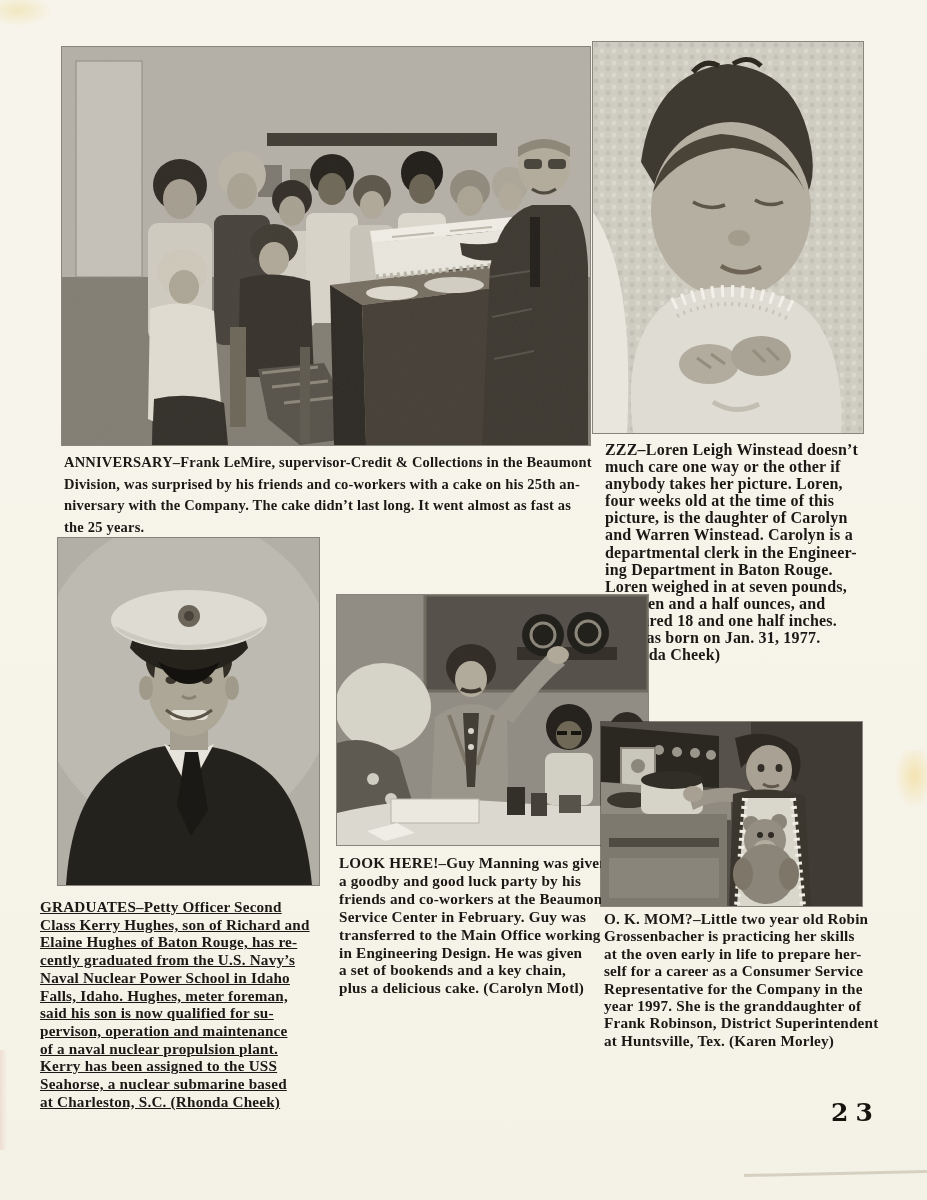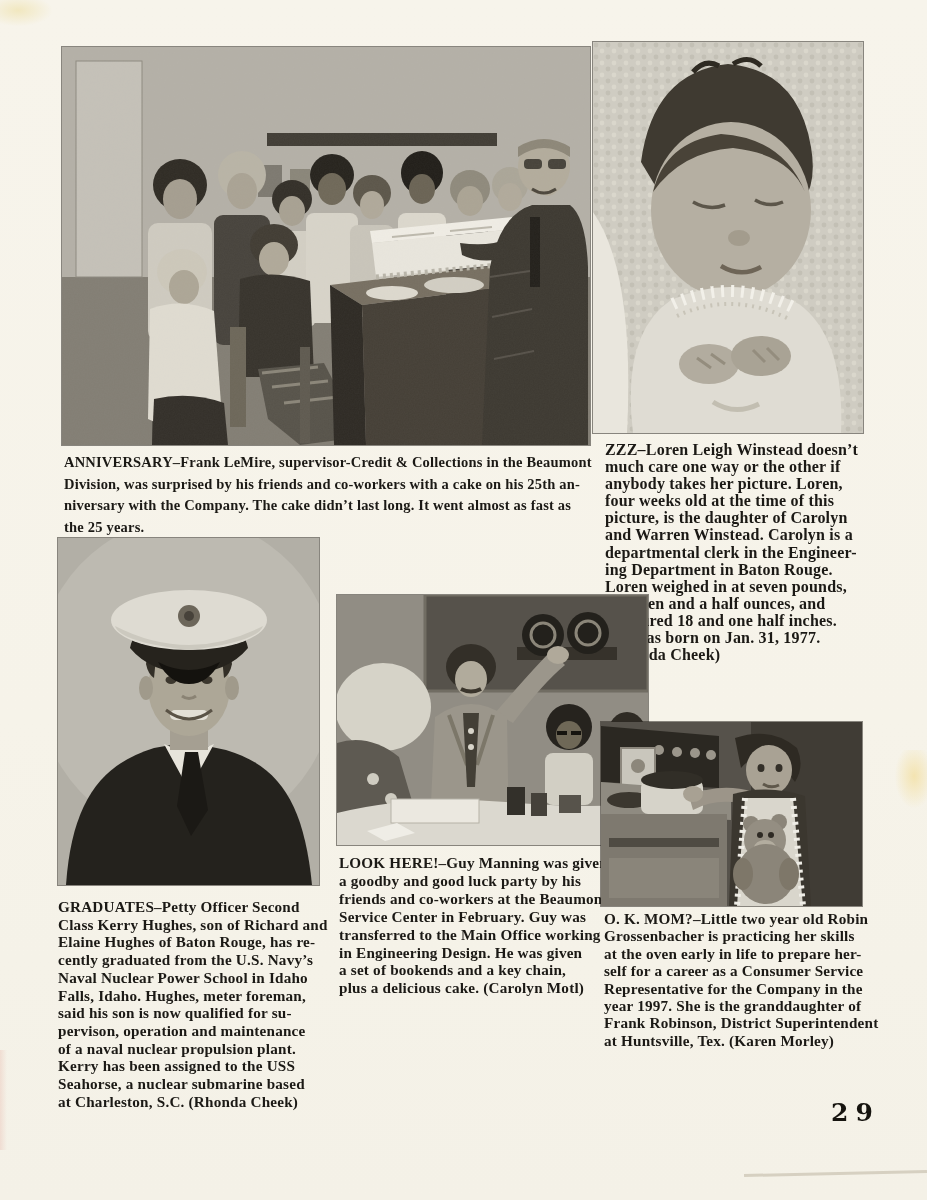--- a/index.html
+++ b/index.html
@@ -23,21 +23,21 @@
   .photo-toddler{left:601px;top:722px;width:261px;height:184px;}
   
   .caption{
     position:absolute;margin:0;
     white-space:pre-line;
     font-weight:bold;color:#1b1915;
     letter-spacing:.2px;
   }
   .caption-anniversary{left:64px;top:452px;width:565px;font-size:14.5px;line-height:21.7px;}
   .caption-zzz{left:605px;top:441px;width:292px;font-size:16px;line-height:17.1px;}
-  .caption-graduates{left:58px;top:898px;width:300px;font-size:15.2px;line-height:17.7px;}
+  .caption-graduates{left:40px;top:898px;width:300px;font-size:15.2px;line-height:17.7px;text-decoration:underline;}
   .caption-lookhere{left:339px;top:854px;width:300px;font-size:15.2px;line-height:17.9px;}
   .caption-okmom{left:604px;top:910px;width:330px;font-size:15.2px;line-height:17.4px;}
   
   .page-number{
     position:absolute;left:831px;top:1098px;
     font-family:"DejaVu Serif", serif;font-weight:bold;
     font-size:25px;letter-spacing:7px;color:#16140f;
   }
   
   .smudge{position:absolute;pointer-events:none;}
@@ -353,14 +353,14 @@
   </figure>
   <p class="caption caption-okmom">O. K. MOM?–Little two year old Robin
 Grossenbacher is practicing her skills
 at the oven early in life to prepare her-
 self for a career as a Consumer Service
 Representative for the Company in the
 year 1997. She is the granddaughter of
 Frank Robinson, District Superintendent
 at Huntsville, Tex. (Karen Morley)</p>
 
-  <div class="page-number">29</div>
+  <div class="page-number">23</div>
 </div>
 
 </body></html>

